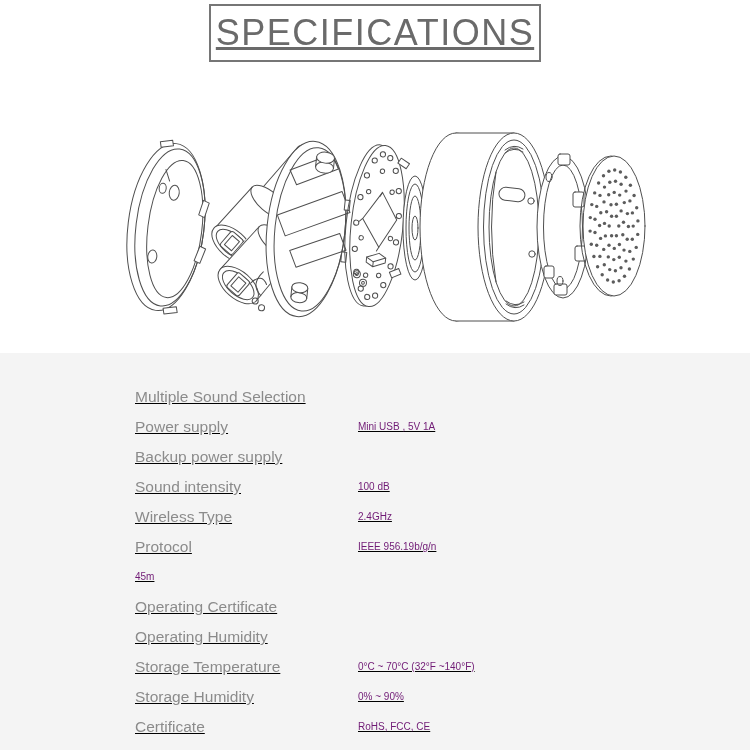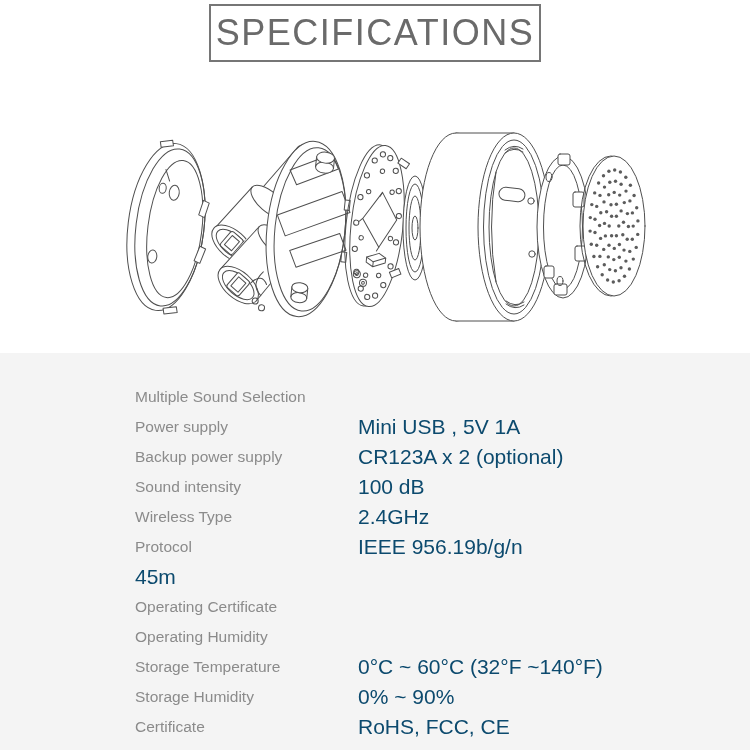--- a/index.html
+++ b/index.html
@@ -8,41 +8,41 @@
     font-family:"Liberation Sans","DejaVu Sans",sans-serif;
   }
   .page{position:absolute;left:0;top:0;width:750px;height:750px;}
 
   
   .title-box{
     position:absolute;left:209px;top:4px;width:328px;height:54px;
     border:2px solid #767676;display:flex;align-items:center;justify-content:center;
   }
   .title-text{
-    font-size:36px;font-weight:300;letter-spacing:1.5px;color:#6a6a6a;white-space:nowrap;
+    font-size:36px;font-weight:300;letter-spacing:1.5px;color:#6a6a6a;white-space:nowrap;text-decoration:underline;
   }
 
   
   .diagram{position:absolute;left:0;top:100px;width:750px;height:260px;}
   svg *{stroke:#4f4f4f;stroke-width:1;fill:none;stroke-linecap:round;stroke-linejoin:round;}
   svg .f{fill:#ffffff;}
   svg .fs{fill:#ffffff;stroke:none;}
   svg .dot{fill:#5c5c5c;stroke:none;}
 
   
   .spec-section{
     position:absolute;left:0;top:353px;width:750px;height:397px;
-    background:#f4f4f4;box-sizing:border-box;padding:29px 20px 0 135px;
+    background:#f4f4f4;box-sizing:border-box;padding:29px 20px 0 135px;text-decoration:underline;
   }
   .spec-row{display:flex;height:30px;line-height:30px;}
   .spec-label{
     width:223px;flex:none;font-size:15.5px;color:#8b8b8b;white-space:nowrap;
   }
   .spec-value{
-    flex:1;font-size:21px;color:#0c4a6e;white-space:nowrap;
+    flex:1;font-size:10px;color:#701a75;white-space:nowrap;
   }
 </style>
 </head>
 <body>
 
 <div class="page">
 
   <div class="title-box">
     <div class="title-text">SPECIFICATIONS</div>
   </div>
@@ -280,21 +280,20 @@
     <div class="spec-row">
       <div class="spec-label">Multiple Sound Selection</div>
       <div class="spec-value"></div>
     </div>
     <div class="spec-row">
       <div class="spec-label">Power supply</div>
       <div class="spec-value">Mini USB , 5V 1A</div>
     </div>
     <div class="spec-row">
       <div class="spec-label">Backup power supply</div>
-      <div class="spec-value">CR123A x 2 (optional)</div>
     </div>
     <div class="spec-row">
       <div class="spec-label">Sound intensity</div>
       <div class="spec-value">100 dB</div>
     </div>
     <div class="spec-row">
       <div class="spec-label">Wireless Type</div>
       <div class="spec-value">2.4GHz</div>
     </div>
     <div class="spec-row">
@@ -305,21 +304,21 @@
       <div class="spec-value">45m</div>
     </div>
     <div class="spec-row">
       <div class="spec-label">Operating Certificate</div>
     </div>
     <div class="spec-row">
       <div class="spec-label">Operating Humidity</div>
     </div>
     <div class="spec-row">
       <div class="spec-label">Storage Temperature</div>
-      <div class="spec-value">0°C ~ 60°C (32°F ~140°F)</div>
+      <div class="spec-value">0°C ~ 70°C (32°F ~140°F)</div>
     </div>
     <div class="spec-row">
       <div class="spec-label">Storage Humidity</div>
       <div class="spec-value">0% ~ 90%</div>
     </div>
     <div class="spec-row">
       <div class="spec-label">Certificate</div>
       <div class="spec-value">RoHS, FCC, CE</div>
     </div>
   </div>

